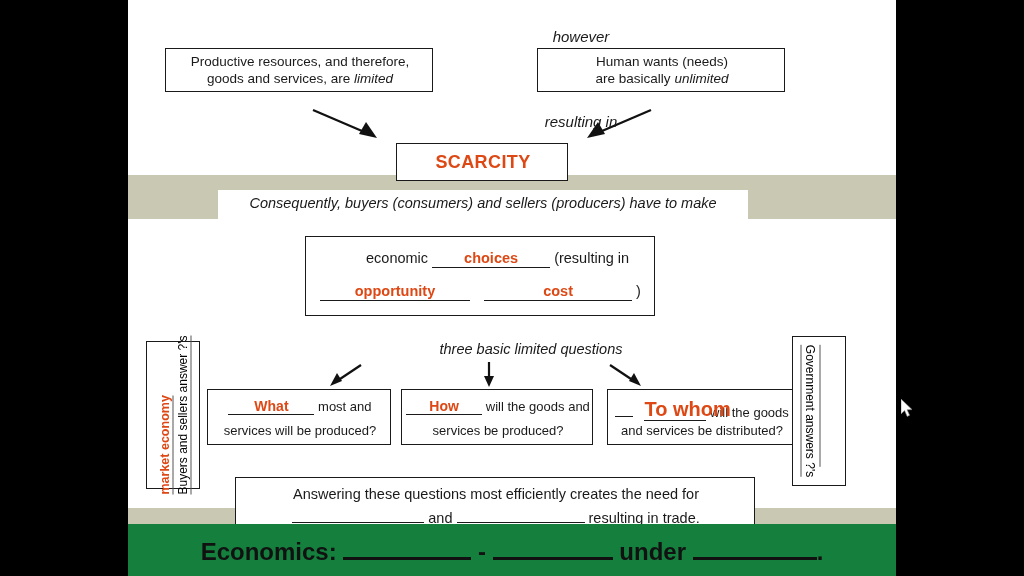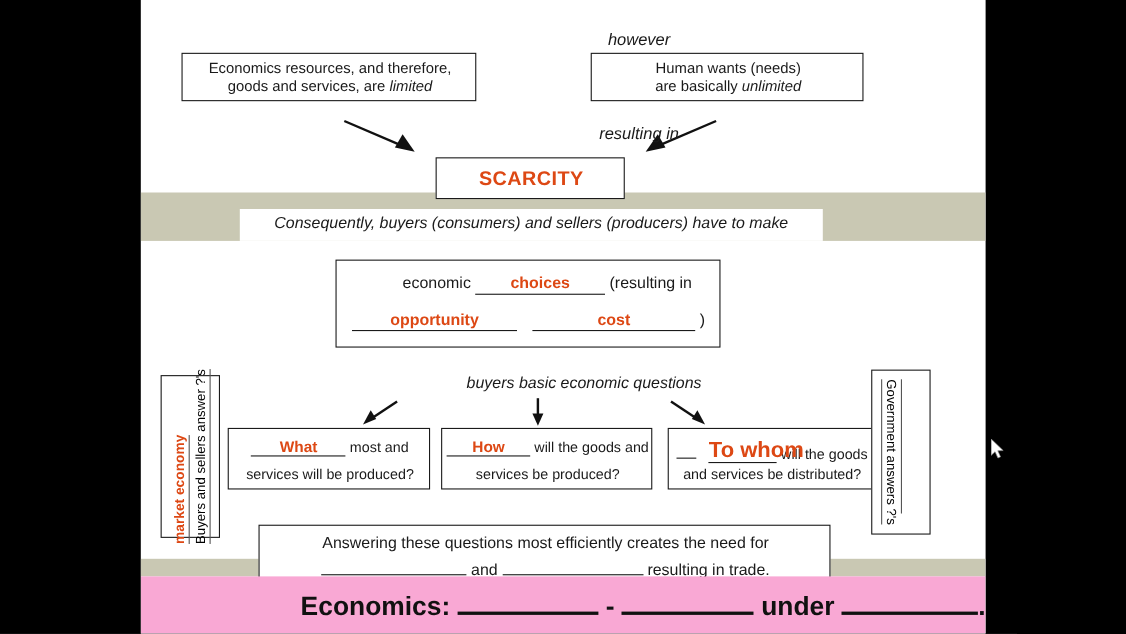--- a/index.html
+++ b/index.html
@@ -32,42 +32,42 @@
   .ans .w{display:block;line-height:1.05;}
 
   
   .vbox{position:absolute;box-sizing:border-box;border:1.5px solid #1a1a1a;background:#fff;}
   .vinner{position:absolute;left:50%;top:50%;white-space:nowrap;}
   .vleft .vinner{transform:translate(-50%,-50%) rotate(-90deg);}
   .vright .vinner{transform:translate(-50%,-50%) rotate(90deg);}
   .uline{border-bottom:1.4px solid #555;padding-bottom:1px;}
 
   
-  #econline{position:absolute;left:0;top:524px;width:768px;height:52px;background:#f9a8d4;
-            display:flex;align-items:center;justify-content:flex-end;}
+  #econline{position:absolute;left:0;top:524px;width:768px;height:52px;background:#15803d;
+            display:flex;align-items:center;justify-content:center;}
   #econline .e{font-size:24px;font-weight:bold;color:#111;white-space:nowrap;}
   #econline .blank{border-bottom:3px solid #111;}
 
   
   #cursor{position:absolute;left:901px;top:399px;width:13px;height:19px;}
 </style>
 </head>
 <body>
 
 <div id="screen">
 
   <div id="slide">
 
     <div class="band b1"></div>
     <div class="band b2"></div>
 
     <div class="txt ital ctr" style="left:388px;top:28px;width:130px;font-size:15px;">however</div>
 
     <div class="box" style="left:37px;top:48px;width:268px;height:44px;">
-      <div class="txt ctr" style="left:0;top:5px;width:268px;font-size:13.5px;">Economics resources, and therefore,</div>
+      <div class="txt ctr" style="left:0;top:5px;width:268px;font-size:13.5px;">Productive resources, and therefore,</div>
       <div class="txt ctr" style="left:0;top:22px;width:268px;font-size:13.5px;"><span>goods and services, are </span><span class="ital">limited</span></div>
     </div>
 
     <div class="box" style="left:409px;top:48px;width:248px;height:44px;">
       <div class="txt ctr" style="left:0;top:5px;width:248px;font-size:13.5px;">Human wants (needs)</div>
       <div class="txt ctr" style="left:0;top:22px;width:248px;font-size:13.5px;"><span>are basically </span><span class="ital">unlimited</span></div>
     </div>
 
     <div class="arrow" style="left:183px;top:108px;">
       <svg width="70" height="33" viewBox="0 0 70 33">
@@ -105,21 +105,21 @@
           <span class="w orange" style="font-size:14.5px;">opportunity</span>
         </span>
         <span style="display:inline-block;width:6px;"></span>
         <span class="ans" style="width:148px;">
           <span class="w orange" style="font-size:14.5px;">cost</span>
         </span>
         <span>)</span>
       </div>
     </div>
 
-    <div class="txt ital ctr" style="left:253px;top:341px;width:300px;font-size:14.5px;">buyers basic economic questions</div>
+    <div class="txt ital ctr" style="left:253px;top:341px;width:300px;font-size:14.5px;">three basic limited questions</div>
 
     <div class="arrow" style="left:200px;top:363px;">
       <svg width="36" height="24" viewBox="0 0 36 24">
         <line x1="33" y1="2" x2="9" y2="18" stroke="#111" stroke-width="2.2"></line>
         <polygon points="2,23 14,18 9,10" fill="#111"></polygon>
       </svg>
     </div>
     <div class="arrow" style="left:354px;top:362px;">
       <svg width="14" height="26" viewBox="0 0 14 26">
         <line x1="7" y1="0" x2="7" y2="17" stroke="#111" stroke-width="2.2"></line>

